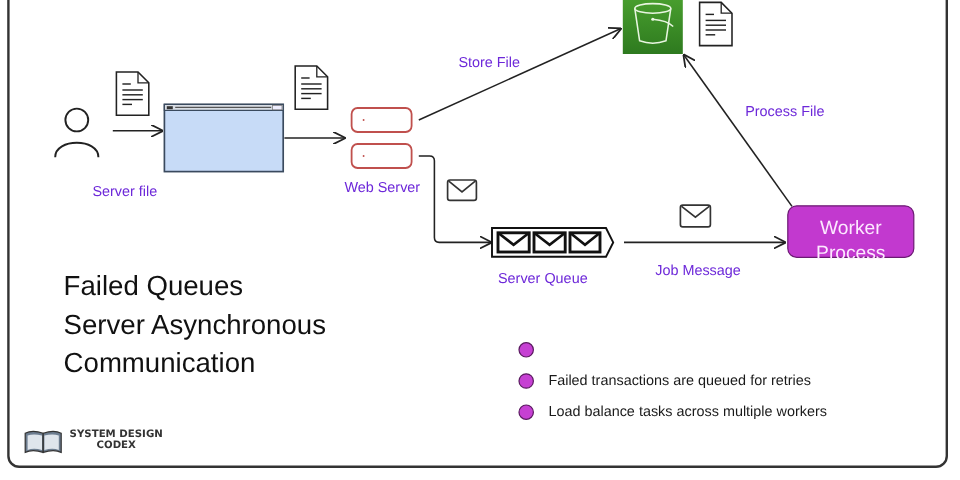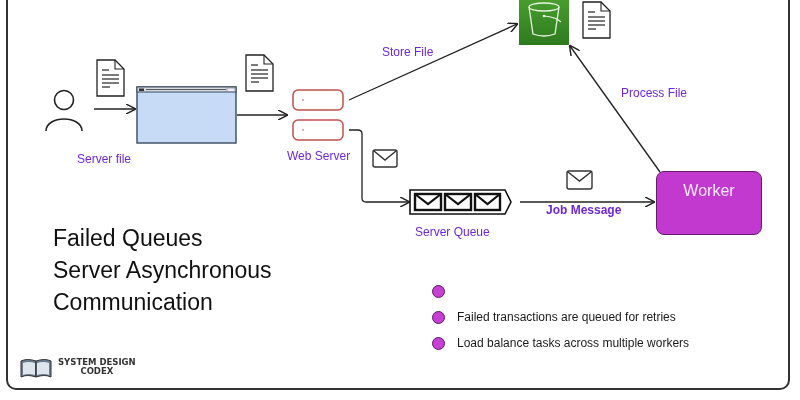--- a/index.html
+++ b/index.html
@@ -2,21 +2,21 @@
 <html><head>
 <meta charset="utf-8">
 <style>
   html, body { margin: 0; padding: 0; background: #ffffff; }
   body { width: 800px; height: 400px; position: relative; overflow: hidden; font-family: "Liberation Sans", sans-serif; color: #1a1a1a; }
   .frame { position: absolute; left: 6px; top: -10px; width: 784px; height: 400px; border: 2px solid #333; border-radius: 10px; box-sizing: border-box; }
   svg.diagram { position: absolute; left: 0; top: 0; }
   .lbl { position: absolute; font-size: 12px; color: #6d28d9; white-space: nowrap; }
   .headline { position: absolute; left: 53px; top: 222px; font-size: 23px; line-height: 32px; color: #111; }
   .headline div { white-space: nowrap; }
-  .worker { position: absolute; left: 656px; top: 171px; width: 106px; height: 64px; background: #c239cf; border: 1.5px solid #6b1a73; border-radius: 8px; box-sizing: border-box; color: #fde9ff; font-size: 16px; text-align: center; line-height: 21px; padding-top: 8px; }
+  .worker { position: absolute; left: 656px; top: 171px; width: 106px; height: 44px; background: #c239cf; border: 1.5px solid #6b1a73; border-radius: 8px; box-sizing: border-box; color: #fde9ff; font-size: 16px; text-align: center; line-height: 21px; padding-top: 8px; }
   .bullets { position: absolute; left: 432px; top: 278px; }
   .bullet { display: flex; align-items: center; height: 26px; }
   .dot { width: 13px; height: 13px; border-radius: 50%; background: #c640d3; border: 1.5px solid #5a1a60; margin-right: 12px; box-sizing: border-box; }
   .bullet span.t { font-size: 12px; color: #1a1a1a; }
   .logo { position: absolute; left: 20px; top: 358px; display: flex; align-items: center; }
   .logo-text { font-family: "DejaVu Sans", sans-serif; font-weight: bold; font-size: 8.5px; line-height: 9px; color: #333; text-align: center; margin-left: 4px; }
 </style>
 </head>
 <body>
 
@@ -129,24 +129,25 @@
     <path d="M23,363 Q28,361 35,363 V375 Q28,373 23,375 Z" fill="#dfe5ec"></path>
     <path d="M37,363 Q44,361 49,363 V375 Q44,373 37,375 Z" fill="#dfe5ec"></path>
   </g>
 </svg>
 
 <div class="lbl" style="left:77px; top:152px;">Server file</div>
 <div class="lbl" style="left:287px; top:149px;">Web Server</div>
 <div class="lbl" style="left:382px; top:45px;">Store File</div>
 <div class="lbl" style="left:621px; top:86px;">Process File</div>
 <div class="lbl" style="left:415px; top:225px;">Server Queue</div>
-<div class="lbl" style="left:546px; top:203px;font-weight:bold;">Job Message</div>
+<div class="lbl" style="left:546px; top:218px;">Job Message</div>
 
 <div class="worker">
   <div>Worker</div>
+  <div>Process</div>
 </div>
 
 <div class="headline">
   <div>Failed Queues</div>
   <div>Server Asynchronous</div>
   <div>Communication</div>
 </div>
 
 <div class="bullets">
   <div class="bullet">

